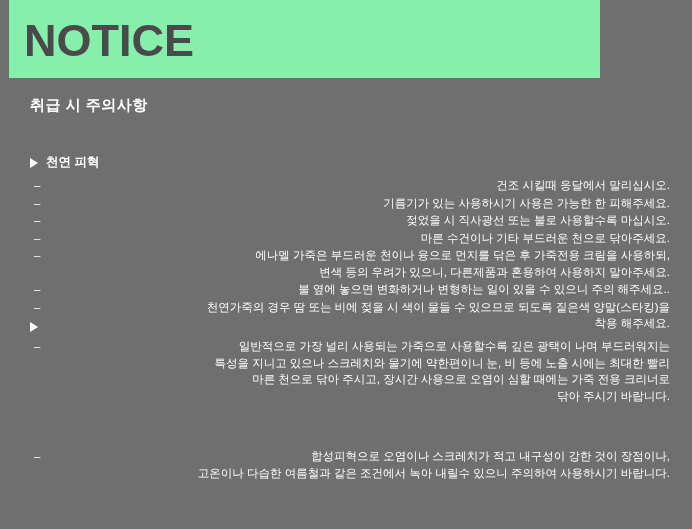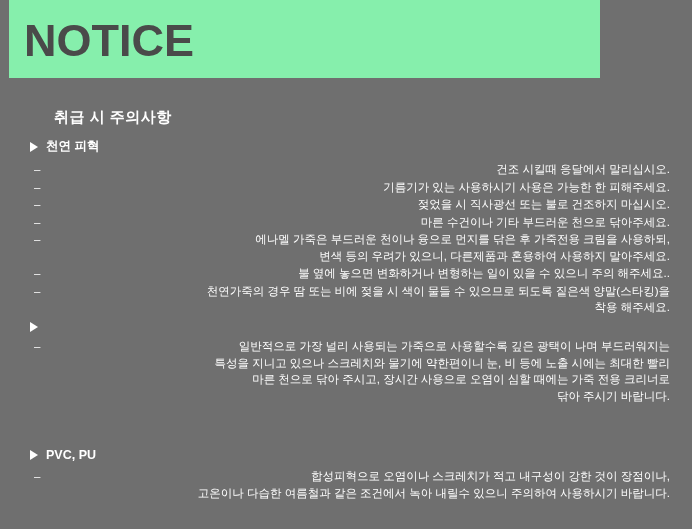--- a/index.html
+++ b/index.html
@@ -51,26 +51,25 @@
     position: absolute;
     left: 0;
     top: 78px;
     width: 692px;
     height: 451px;
     color: #ffffff;
   }
   .section-title {
     position: absolute;
     left: 30px;
-    top: 30px;
+    top: 18px;
     font-size: 15px;
     font-weight: bold;
     color: #ffffff;
     letter-spacing: 0.5px;
-    margin-left: 24px;
   }
   .block {
     position: absolute;
     left: 30px;
     width: 640px;
   }
   .block-heading {
     display: flex;
     align-items: center;
     font-size: 12.5px;
@@ -100,21 +99,21 @@
   .dash {
     flex: 0 0 auto;
     width: 14px;
     color: #ffffff;
   }
   .line-text {
     flex: 1 1 auto;
     white-space: pre-line;
     text-align: right;
   }
-  #blk0 { top: 60px; }
+  #blk0 { top: 76px; }
   #blk1 { top: 244px; }
   #blk2 { top: 370px; }
 </style>
 </head>
 <body>
 
 <div class="page">
 
   <div class="header-band">
     <div class="header-accent"></div>
@@ -133,21 +132,21 @@
       <div class="line">
         <span class="dash">–</span>
         <span class="line-text">건조 시킬때 응달에서 말리십시오.</span>
       </div>
       <div class="line">
         <span class="dash">–</span>
         <span class="line-text">기름기가 있는 사용하시기 사용은 가능한 한 피해주세요.</span>
       </div>
       <div class="line">
         <span class="dash">–</span>
-        <span class="line-text">젖었을 시 직사광선 또는 불로 건조하지 마십시오.</span>
+        <span class="line-text">젖었을 시 직사광선 또는 불로 사용할수록 마십시오.</span>
       </div>
       <div class="line">
         <span class="dash">–</span>
         <span class="line-text">마른 수건이나 기타 부드러운 천으로 닦아주세요.</span>
       </div>
       <div class="line">
         <span class="dash">–</span>
         <span class="line-text">에나멜 가죽은 부드러운 천이나 융으로 먼지를 닦은 후 가죽전용 크림을 사용하되,
 변색 등의 우려가 있으니, 다른제품과 혼용하여 사용하지 말아주세요.</span>
       </div>
@@ -169,24 +168,20 @@
       <div class="line">
         <span class="dash">–</span>
         <span class="line-text">일반적으로 가장 널리 사용되는 가죽으로 사용할수록 깊은 광택이 나며 부드러워지는
 특성을 지니고 있으나 스크레치와 물기에 약한편이니 눈, 비 등에 노출 시에는 최대한 빨리
 마른 천으로 닦아 주시고, 장시간 사용으로 오염이 심할 때에는 가죽 전용 크리너로
 닦아 주시기 바랍니다.</span>
       </div>
     </div>
 
     <div class="block" id="blk2">
-      <div class="block-heading">
-        <span class="tri"></span>
-        <span>PVC, PU</span>
-      </div>
       <div class="line">
         <span class="dash">–</span>
         <span class="line-text">합성피혁으로 오염이나 스크레치가 적고 내구성이 강한 것이 장점이나,
 고온이나 다습한 여름철과 같은 조건에서 녹아 내릴수 있으니 주의하여 사용하시기 바랍니다.</span>
       </div>
     </div>
 
   </div>
 </div>
 

